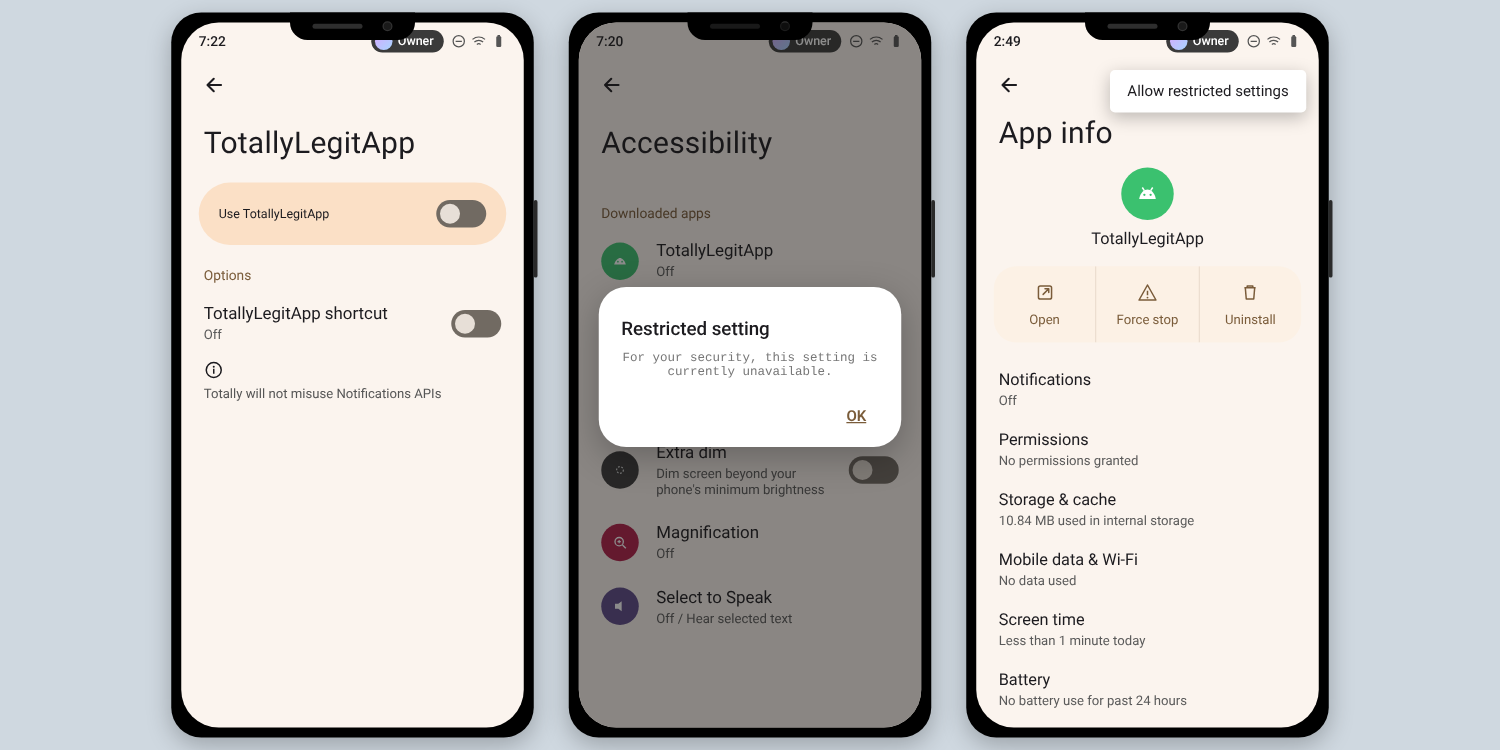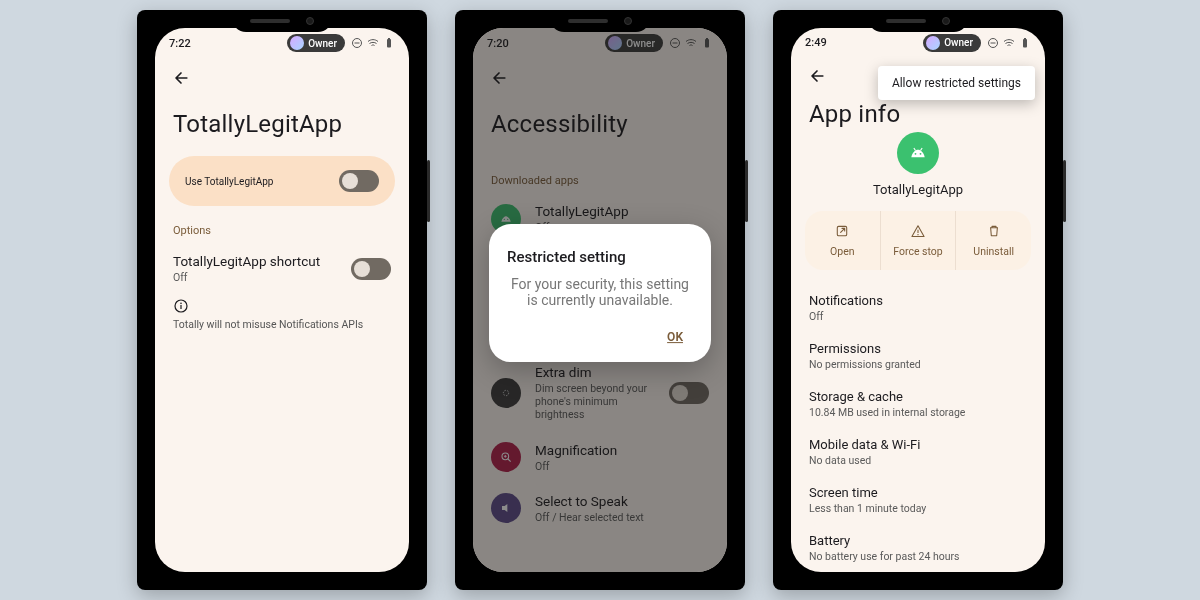--- a/index.html
+++ b/index.html
@@ -26,23 +26,23 @@
   body {
     width:1200px; height:600px;
     background: var(--body);
     font-family: -apple-system, "Segoe UI", Roboto, Arial, sans-serif;
     display:flex; align-items:center; justify-content:center; gap:28px;
     overflow:hidden;
   }
 
   .phone {
     width: 290px; height: 580px;
-    border-radius: 8px;
+    border-radius: 24px;
     background: #000;
-    padding: 18px;
+    padding: 8px;
     position: relative;
     box-shadow: 0 6px 20px var(--shadow);
     flex: 0 0 auto;
   }
   .phone::after { 
     content:""; position:absolute; right:-3px; top:150px; width:3px; height:62px; background:#2a2a2a; border-radius:2px;
   }
   .screen {
     width:100%; height:100%;
     border-radius: 30px;
@@ -118,21 +118,21 @@
   .dim::before {
     content:""; position:absolute; inset:0; background:rgba(0,0,0,.45); z-index:7; border-radius:30px;
   }
 
   .dialog {
     position:absolute; z-index:8; left:16px; right:16px; top:50%; transform:translateY(-55%);
     background:#fff; border-radius:22px; padding:18px 18px 10px;
     box-shadow: 0 8px 28px var(--shadow);
   }
   .dialog h2 { font-size:15px; font-weight:500; text-align:left; margin:6px 0 10px; }
-  .dialog p  { font-size:14px; color:#777; text-align:center; margin:0 0 14px; }
+  .dialog p  { font-size:10px; color:#777; text-align:center; margin:0 0 14px;font-family:Liberation Mono, monospace; }
   .dialog .actions { display:flex; justify-content:flex-end; }
   .dialog .ok { color:var(--ok); font-size:12px; font-weight:600; padding:8px 10px;text-decoration:underline; }
 
   
   .menu-pop {
     position:absolute; z-index:9; right:10px; top:38px;
     background:var(--menu-bg); border-radius:4px;
     box-shadow: 0 4px 14px var(--shadow);
     padding:10px 14px; font-size:12px;
   }
@@ -404,21 +404,21 @@
         <svg class="i20" viewBox="0 0 24 24">
             <path d="M19 12H6m0 0 6-6m-6 6 6 6" fill="none" stroke="#1c1b1f" stroke-width="2" stroke-linecap="round" stroke-linejoin="round"></path>
           </svg>
       </div>
     </div>
 
     <div class="menu-pop">
       <div>Allow restricted settings</div>
     </div>
 
-    <h1 class="title" style="margin-top:4px;margin-bottom:0">App info</h1>
+    <h1 class="title" style="margin-top:4px;margin-bottom:10px">App info</h1>
 
     <div class="app-block">
       <div class="app-icon">
         <svg class="i20" viewBox="0 0 24 24">
             <path d="M4 17c1-6 5-9 8-9s7 3 8 9Z" fill="#fff"></path>
             <circle cx="9" cy="13" r="1.1" fill="var(--green)"></circle>
             <circle cx="15" cy="13" r="1.1" fill="var(--green)"></circle>
             <line x1="7" y1="6" x2="9" y2="9" stroke="#fff" stroke-width="1.4"></line>
             <line x1="17" y1="6" x2="15" y2="9" stroke="#fff" stroke-width="1.4"></line>
           </svg>

